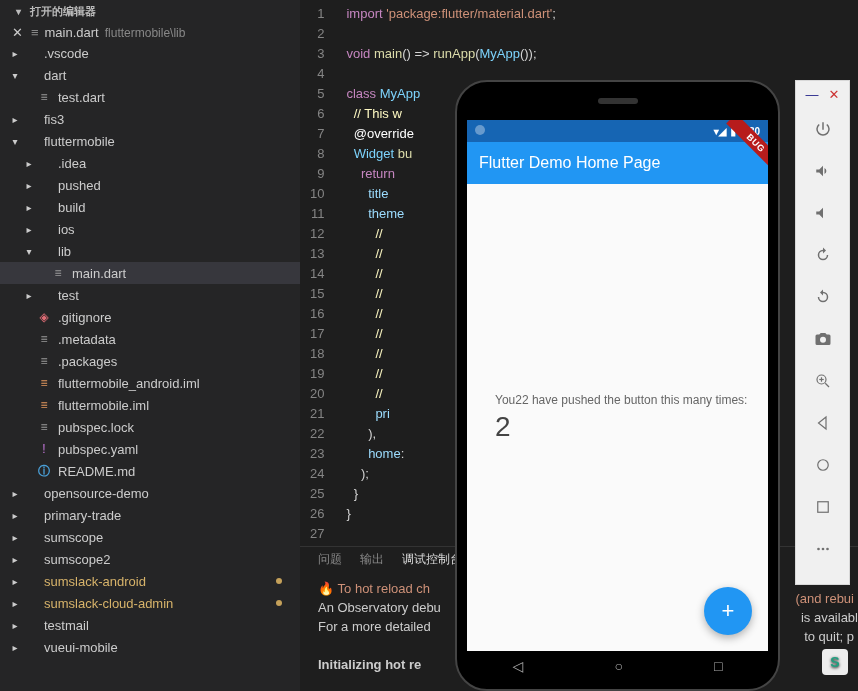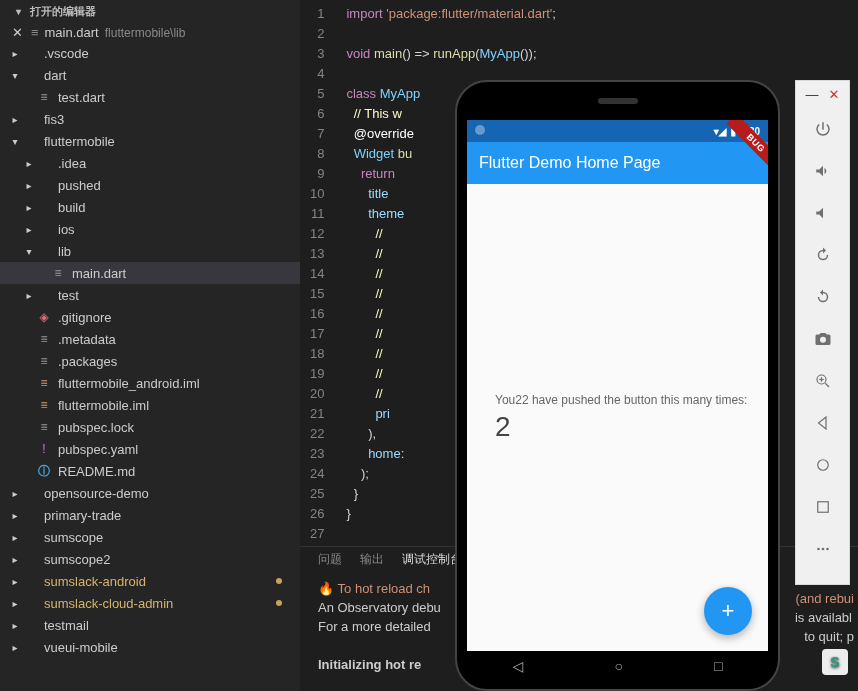--- a/index.html
+++ b/index.html
@@ -306,21 +306,21 @@
     <span class="term-tab">输出</span>
     <span class="term-tab active">调试控制台</span>
   </div>
   <div class="terminal" id="terminal">
       <div class="term-orange">🔥 To hot reload ch</div>
       <div class="">An Observatory debu</div>
       <div class="">For a more detailed</div>
       <div class="">&nbsp;</div>
       <div class="term-bold">Initializing hot re</div>
       <div style="position: absolute; right: 4px; top: 18px; white-space: pre; color: rgb(206, 145, 120);">(and rebui</div>
-      <div style="position: absolute; right: 6px; top: 37px; white-space: pre; color: rgb(204, 204, 204);">is availabl</div>
+      <div style="position: absolute; right: 0; top: 37px; white-space: pre; color: rgb(204, 204, 204);">is availabl</div>
       <div style="position: absolute; right: 4px; top: 56px; white-space: pre; color: rgb(204, 204, 204);">to quit; p</div>
     </div>
 </div>
 
 <div class="emulator">
   <div class="phone-frame">
     <div class="phone-screen">
       <div class="status-bar">
         <span class="status-left"><span class="dot"></span></span>
         <span class="status-right">

